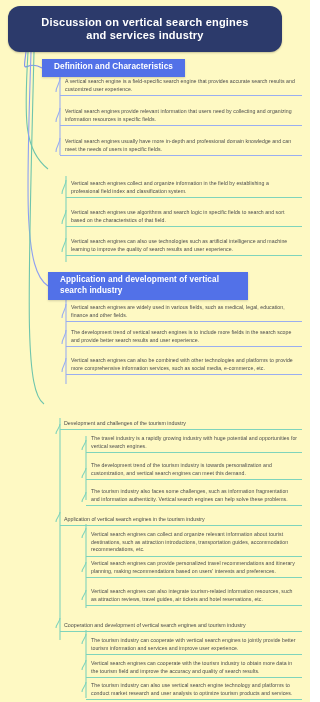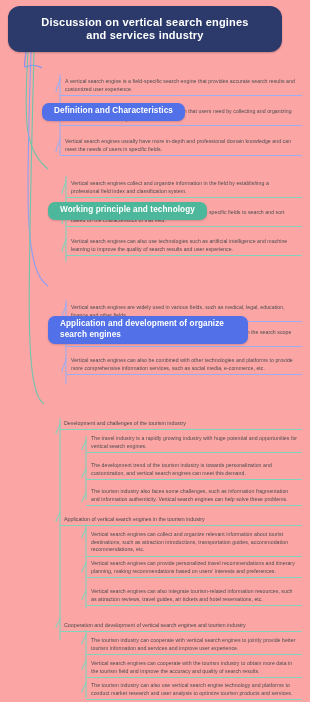--- a/index.html
+++ b/index.html
@@ -2,44 +2,43 @@
 <html><head>
 <meta charset="utf-8">
 <style>
   * { margin:0; padding:0; box-sizing:border-box; }
   html, body {
     width:310px; height:702px;
     background:#ffffff;
     font-family:"Liberation Sans", sans-serif;
     overflow:hidden;
   }
-  #root { position:relative; width:310px; height:702px; background:#fca5a5; }
+  #root { position:relative; width:310px; height:702px; background:#fef9c3; }
 
   
   #wires { position:absolute; left:0; top:0; width:310px; height:702px; pointer-events:none; z-index:0; }
 
   
   .title-node{
     position:absolute; left:8px; top:6px; width:274px; height:46px;
     background:#2c3a6b; border-radius:12px; z-index:3;
     display:flex; align-items:center; justify-content:center;
     box-shadow:0 1px 2px rgba(0,0,0,.22);
   }
   .title-node .t{
     color:#ffffff; font-size:11px; font-weight:bold; line-height:13px;
     text-align:center; letter-spacing:.2px; padding:0 10px;
   }
 
   
   .topic{
-    position:absolute; z-index:3; border-radius:7px;
+    position:absolute; z-index:3; border-radius:0;
     display:flex; align-items:center;
     padding:3px 12px 4px 12px;
     box-shadow:0 1px 2px rgba(0,0,0,.16);
-    margin-top:44px;
   }
   .topic .t{
     color:#ffffff; font-size:8.2px; font-weight:bold; line-height:10.5px;
     letter-spacing:.1px;
   }
   .topic.blue{ background:#5271e8; }
   .topic.teal{ background:#4cb79b; }
 
   
   .subhead{
@@ -116,29 +115,26 @@
     </div>
   </div>
 
   <div class="topic blue" style="left:42px; top:59px;">
     <span class="t">Definition and Characteristics</span>
   </div>
   <div class="leaf b" style="left:60px; top:76px;  width:242px;">A vertical search engine is a field-specific search engine that provides accurate search results and customized user experience.</div>
   <div class="leaf b" style="left:60px; top:106px; width:242px;">Vertical search engines provide relevant information that users need by collecting and organizing information resources in specific fields.</div>
   <div class="leaf b" style="left:60px; top:136px; width:242px;">Vertical search engines usually have more in-depth and professional domain knowledge and can meet the needs of users in specific fields.</div>
 
-  <div class="topic teal" style="left:48px; top:158px;">
-    <span class="t">Working principle and technology</span>
-  </div>
   <div class="leaf g" style="left:66px; top:178px; width:236px;">Vertical search engines collect and organize information in the field by establishing a professional field index and classification system.</div>
   <div class="leaf g" style="left:66px; top:207px; width:236px;">Vertical search engines use algorithms and search logic in specific fields to search and sort based on the characteristics of that field.</div>
   <div class="leaf g" style="left:66px; top:236px; width:236px;">Vertical search engines can also use technologies such as artificial intelligence and machine learning to improve the quality of search results and user experience.</div>
 
   <div class="topic blue" style="left:48px; top:272px; width:200px;">
-    <span class="t">Application and development of organize search engines</span>
+    <span class="t">Application and development of vertical search industry</span>
   </div>
   <div class="leaf b" style="left:66px; top:302px; width:236px;">Vertical search engines are widely used in various fields, such as medical, legal, education, finance and other fields.</div>
   <div class="leaf b" style="left:66px; top:327px; width:236px;">The development trend of vertical search engines is to include more fields in the search scope and provide better search results and user experience.</div>
   <div class="leaf b" style="left:66px; top:355px; width:236px;">Vertical search engines can also be combined with other technologies and platforms to provide more comprehensive information services, such as social media, e-commerce, etc.</div>
 
 
   <div class="subhead" style="left:60px; top:418px; width:242px;">Development and challenges of the tourism industry</div>
   <div class="leaf g" style="left:86px; top:433px; width:216px;">The travel industry is a rapidly growing industry with huge potential and opportunities for vertical search engines.</div>
   <div class="leaf g" style="left:86px; top:460px; width:216px;">The development trend of the tourism industry is towards personalization and customization, and vertical search engines can meet this demand.</div>
   <div class="leaf g" style="left:86px; top:486px; width:216px;">The tourism industry also faces some challenges, such as information fragmentation and information authenticity. Vertical search engines can help solve these problems.</div>

